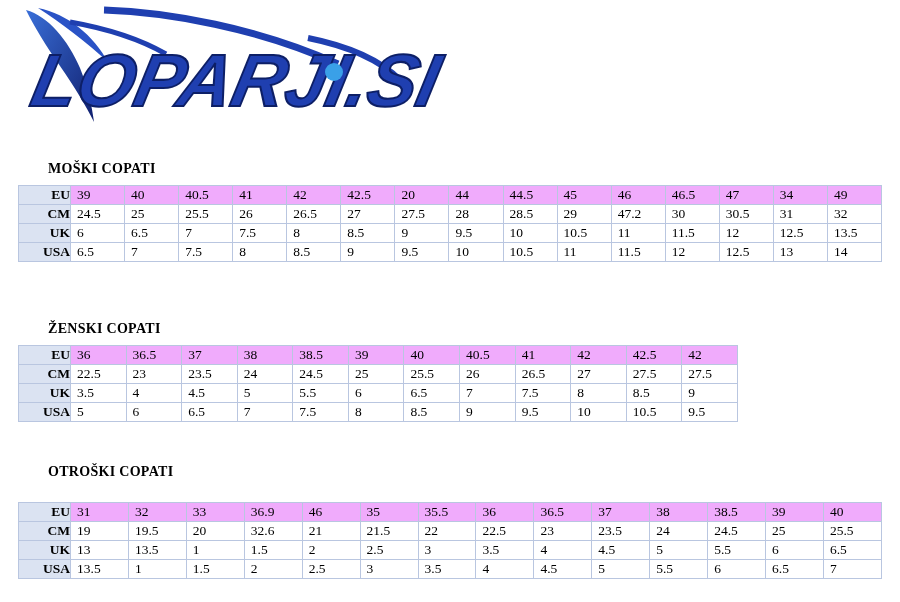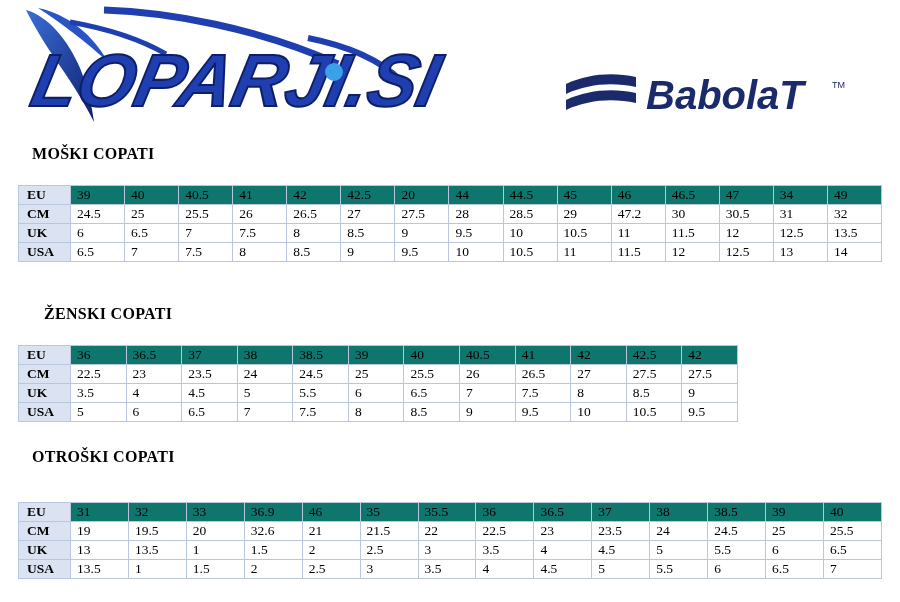--- a/index.html
+++ b/index.html
@@ -34,27 +34,27 @@
     left: 560px;
     top: 64px;
     width: 290px;
     height: 62px;
   }
 
   
   .section-title {
     font-family: "Liberation Serif", serif;
     font-weight: bold;
-    font-size: 16px;
+    font-size: 14px;
     letter-spacing: 0.3px;
-    margin: 0;
+    margin: 16px;
     padding: 0 0 0 32px;
   }
   .sec-men   { position: absolute; top: 145px; left: 0; }
-  .sec-women { position: absolute; top: 305px; left: 12px; }
+  .sec-women { position: absolute; top: 305px; left: 0; }
   .sec-kids  { position: absolute; top: 448px; left: 0; }
 
   
   .size-table {
     position: absolute;
     border-collapse: collapse;
     table-layout: fixed;
     font-family: "Liberation Serif", serif;
     font-size: 13.5px;
     background: #ffffff;
@@ -63,26 +63,26 @@
     border: 1px solid #b9c6e0;
     height: 18px;
     padding: 0 0 0 6px;
     text-align: left;
     font-weight: normal;
     white-space: nowrap;
     overflow: hidden;
   }
   .size-table tr:first-child td,
   .size-table tr:first-child th {
-    background: #0f766e;
+    background: #f0abfc;
   }
   .size-table .rowlabel {
     font-weight: bold;
     background: #dbe3f2;
-    text-align: left;
+    text-align: right;
     padding-left: 8px;
   }
   .size-table tr:first-child .rowlabel { background: #dbe3f2; }
 
   #table-men    { top: 185px; left: 18px; width: 864px; }
   #table-women  { top: 345px; left: 18px; width: 720px; }
   #table-kids   { top: 502px; left: 18px; width: 864px; }
 
   #table-men col.c0   { width: 52px; }
   #table-women col.c0 { width: 52px; }
@@ -110,30 +110,20 @@
         <path d="M300 36 C 340 44, 372 58, 392 78" stroke="#1f3fb0" stroke-width="6" fill="none"></path>
       </g>
 
       <g transform="skewX(-12)">
         <text x="42" y="104" font-family="Liberation Sans, sans-serif" font-size="74" font-weight="bold" font-style="italic" fill="#1f3fb0" stroke="#0d1f66" stroke-width="2">LOPARJI.SI</text>
       </g>
       <circle cx="326" cy="70" r="9" fill="#3aa0e8"></circle>
     </svg>
   </div>
 
-  <div class="logo-right">
-    <svg viewBox="0 0 290 62" width="290" height="62" xmlns="http://www.w3.org/2000/svg" aria-label="Babolat logo">
-      <g>
-        <path d="M6 20 C 28 10, 52 8, 76 13 L 76 23 C 52 18, 28 20, 6 30 Z" fill="#1b2a6b"></path>
-        <path d="M6 36 C 28 26, 52 24, 76 29 L 76 39 C 52 34, 28 36, 6 46 Z" fill="#1b2a6b"></path>
-      </g>
-      <text x="86" y="45" font-family="Liberation Sans, sans-serif" font-size="40" font-weight="bold" font-style="italic" fill="#1b2a6b">BabolaT</text>
-      <text x="272" y="24" font-family="Liberation Sans, sans-serif" font-size="9" fill="#1b2a6b">TM</text>
-    </svg>
-  </div>
 </div>
 
 <h2 class="section-title sec-men">MOŠKI COPATI</h2>
 
 <table class="size-table" id="table-men">
   <colgroup>
     <col class="c0">
       <col>
       <col>
       <col>

